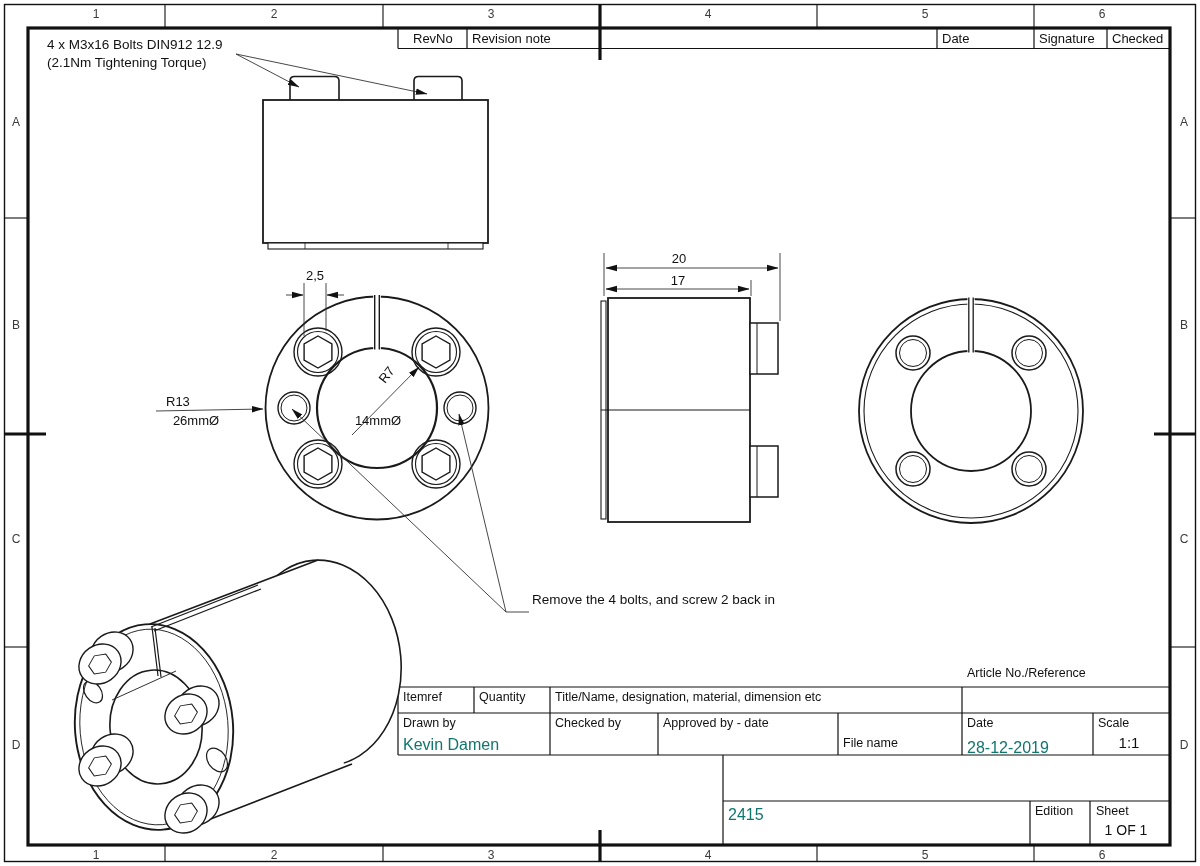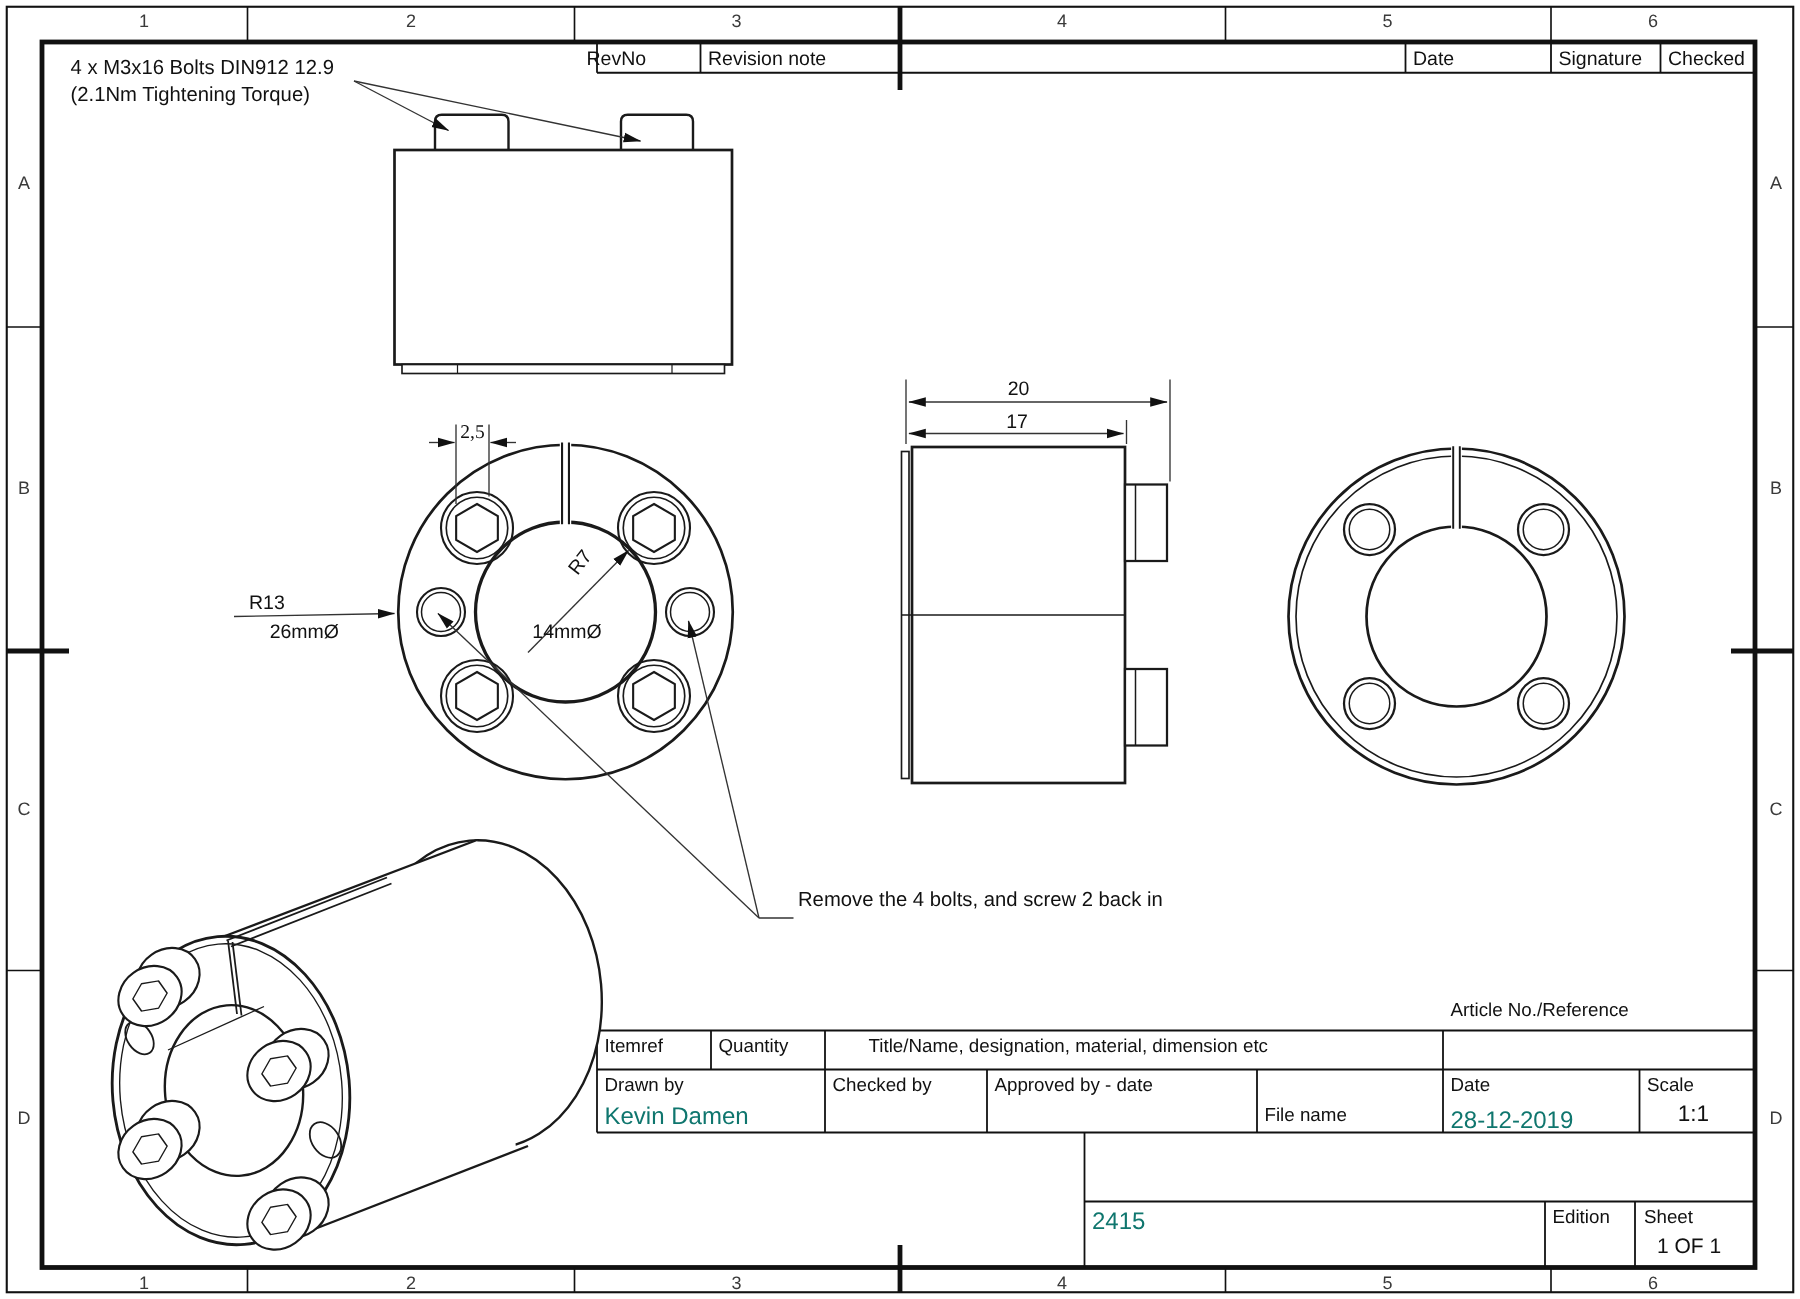--- a/index.html
+++ b/index.html
@@ -239,41 +239,41 @@
 <div class="txt grid-label" style="left:1087px;top:848px;width:30px;">6</div>
 <div class="txt grid-label" style="left:6px;top:115px;width:20px;">A</div>
 <div class="txt grid-label" style="left:6px;top:318px;width:20px;">B</div>
 <div class="txt grid-label" style="left:6px;top:532px;width:20px;">C</div>
 <div class="txt grid-label" style="left:6px;top:738px;width:20px;">D</div>
 <div class="txt grid-label" style="left:1174px;top:115px;width:20px;">A</div>
 <div class="txt grid-label" style="left:1174px;top:318px;width:20px;">B</div>
 <div class="txt grid-label" style="left:1174px;top:532px;width:20px;">C</div>
 <div class="txt grid-label" style="left:1174px;top:738px;width:20px;">D</div>
 
-<div class="txt rev-label" style="left:391px;top:31px;">RevNo</div>
+<div class="txt rev-label" style="left:413px;top:31px;">RevNo</div>
 <div class="txt rev-label" style="left:472px;top:31px;">Revision note</div>
 <div class="txt rev-label" style="left:942px;top:31px;">Date</div>
 <div class="txt rev-label" style="left:1039px;top:31px;">Signature</div>
 <div class="txt rev-label" style="left:1112px;top:31px;">Checked</div>
 
 <div class="txt note" style="left:47px;top:37px;">4 x M3x16 Bolts DIN912 12.9</div>
 <div class="txt note" style="left:47px;top:55px;">(2.1Nm Tightening Torque)</div>
 <div class="txt note" style="left:532px;top:592px;">Remove the 4 bolts, and screw 2 back in</div>
 
-<div class="txt dim" style="left:297px;top:280px;width:36px;font-family:Liberation Serif, serif;">2,5</div>
+<div class="txt dim" style="left:297px;top:268px;width:36px;">2,5</div>
 <div class="txt dim rot" style="left:374px;top:367px;width:26px;">R7</div>
 <div class="txt dim" style="left:338px;top:413px;width:80px;">14mmØ</div>
 <div class="txt dim" style="left:166px;top:394px;width:40px;text-align:left;">R13</div>
-<div class="txt dim" style="left:166px;top:413px;width:60px;text-align:right;">26mmØ</div>
+<div class="txt dim" style="left:166px;top:413px;width:60px;text-align:center;">26mmØ</div>
 <div class="txt dim" style="left:659px;top:251px;width:40px;">20</div>
 <div class="txt dim" style="left:658px;top:273px;width:40px;">17</div>
 
 <div class="txt tb-label" style="left:403px;top:690px;">Itemref</div>
 <div class="txt tb-label" style="left:479px;top:690px;">Quantity</div>
-<div class="txt tb-label" style="left:555px;top:690px;margin-left:24px;">Title/Name, designation, material, dimension etc</div>
+<div class="txt tb-label" style="left:555px;top:690px;">Title/Name, designation, material, dimension etc</div>
 <div class="txt tb-label" style="left:967px;top:666px;text-align:right;">Article No./Reference</div>
 <div class="txt tb-label" style="left:403px;top:716px;">Drawn by</div>
 <div class="txt tb-value" style="left:403px;top:735px;">Kevin Damen</div>
 <div class="txt tb-label" style="left:555px;top:716px;">Checked by</div>
 <div class="txt tb-label" style="left:663px;top:716px;">Approved by - date</div>
 <div class="txt tb-label" style="left:843px;top:716px;margin-top:20px;">File name</div>
 <div class="txt tb-label" style="left:967px;top:716px;">Date</div>
 <div class="txt tb-value" style="left:967px;top:738px;">28-12-2019</div>
 <div class="txt tb-label" style="left:1098px;top:716px;">Scale</div>
 <div class="txt tb-label big" style="left:1093px;top:734px;width:72px;text-align:center;">1:1</div>

